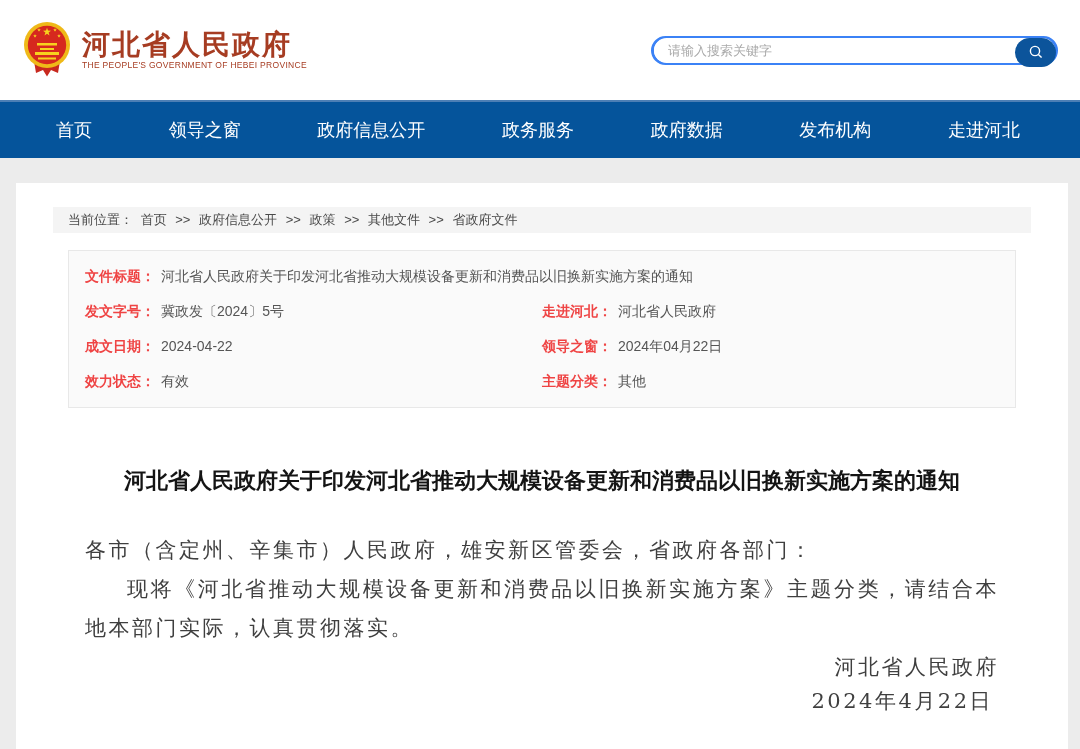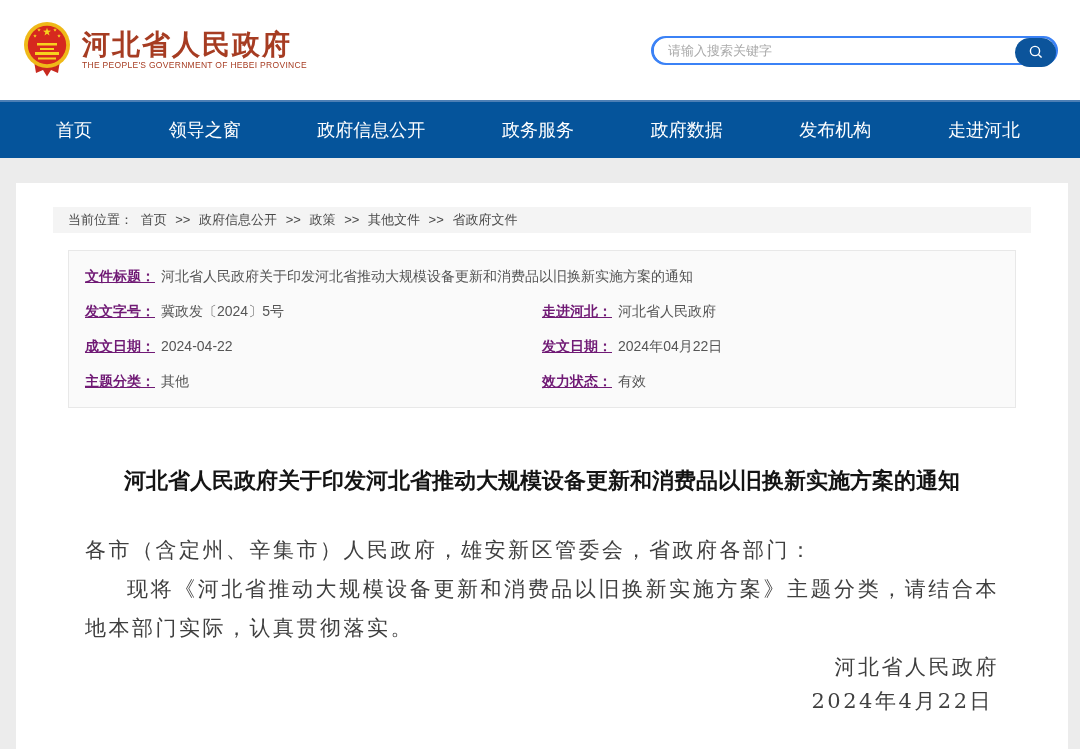--- a/index.html
+++ b/index.html
@@ -35,21 +35,21 @@
     color:#4a4a4a; padding:0 15px; white-space:nowrap; }
   .breadcrumb .bc-label { margin-right:4px; }
   .breadcrumb a { color:#4a4a4a; text-decoration:none; cursor:pointer; }
   .breadcrumb .sep { margin:0 5px; color:#4a4a4a; }
 
   .meta-box { margin:17px 15px 0; background:#fafafa; border:1px solid #e8e8e8;
     padding:8px 16px; font-size:14px; }
   .meta-row { display:flex; }
   .meta-cell { flex:1; display:flex; padding:8px 0; line-height:19px; }
   .meta-cell.full { flex:0 0 100%; }
-  .meta-label { font-weight:bold; color:#701a75; white-space:nowrap; margin-right:6px;text-decoration:underline; }
+  .meta-label { font-weight:bold; color:#ef4444; white-space:nowrap; margin-right:6px; }
   .meta-value { color:#555; }
 
   .article-title { margin:56px auto 0; max-width:930px; text-align:center;
     font-size:22px; font-weight:bold; color:#141414; line-height:33px; }
 
   .article-body { margin:34px 32px 0; font-family:"DejaVu Serif","Liberation Serif",serif;
     font-size:21px; color:#3f3f3f; line-height:39px; letter-spacing:2.5px; text-align:justify; }
   .article-body .indent { text-indent:2em; }
   .signature { text-align:right; margin-top:2px; line-height:34px; letter-spacing:2.5px; }
   .signature .date { padding-right:6px; }
@@ -134,32 +134,32 @@
         <span class="meta-label">走进河北：</span>
         <span class="meta-value">河北省人民政府</span>
       </div>
     </div>
     <div class="meta-row">
       <div class="meta-cell">
         <span class="meta-label">成文日期：</span>
         <span class="meta-value">2024-04-22</span>
       </div>
       <div class="meta-cell">
-        <span class="meta-label">发文日期：</span>
+        <span class="meta-label">领导之窗：</span>
         <span class="meta-value">2024年04月22日</span>
       </div>
     </div>
     <div class="meta-row">
       <div class="meta-cell">
+        <span class="meta-label">效力状态：</span>
+        <span class="meta-value">有效</span>
+      </div>
+      <div class="meta-cell">
         <span class="meta-label">主题分类：</span>
         <span class="meta-value">其他</span>
-      </div>
-      <div class="meta-cell">
-        <span class="meta-label">效力状态：</span>
-        <span class="meta-value">有效</span>
       </div>
     </div>
   </div>
 
   <h1 class="article-title">河北省人民政府关于印发河北省推动大规模设备更新和消费品以旧换新实施方案的通知</h1>
 
   <div class="article-body">
     <p>各市（含定州、辛集市）人民政府，雄安新区管委会，省政府各部门：</p>
     <p class="indent">现将《河北省推动大规模设备更新和消费品以旧换新实施方案》主题分类，请结合本地本部门实际，认真贯彻落实。</p>
     <div class="signature">

